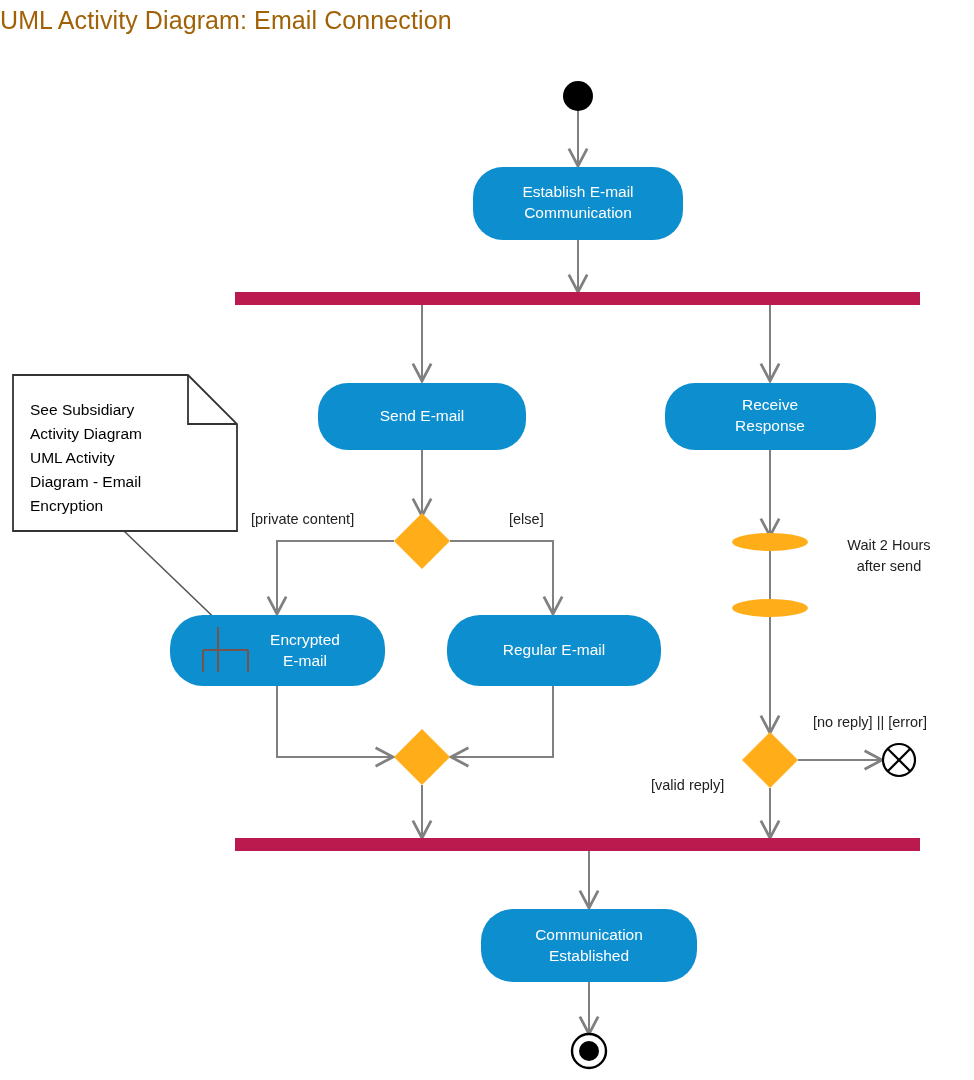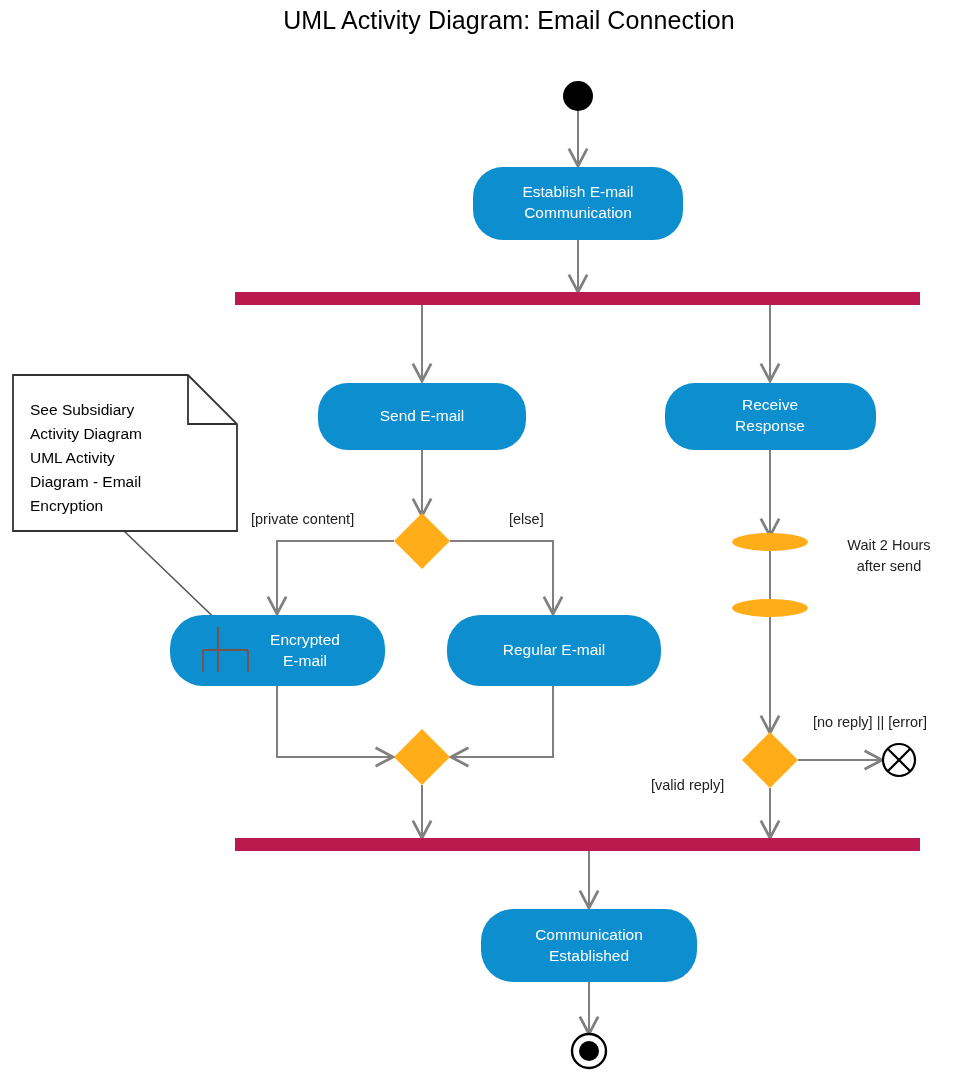--- a/index.html
+++ b/index.html
@@ -5,23 +5,22 @@
   * { margin:0; padding:0; box-sizing:border-box; }
   html, body {
     width:974px; height:1080px;
     background:#ffffff;
     font-family:"Liberation Sans", sans-serif;
     overflow:hidden;
   }
   #stage { position:relative; width:974px; height:1080px; }
   #diagram-title {
     position:absolute; left:0; top:6px; width:974px;
-    text-align:center; font-size:25px; color:#000000;
+    font-size:25px; color:#a16207;
     letter-spacing:0.1px;
-    padding-left:44px;
   }
   svg#canvas { position:absolute; left:0; top:0; }
   .node-label {
     fill:#ffffff; font-family:"Liberation Sans", sans-serif;
     font-size:15.5px; text-anchor:middle; dominant-baseline:middle;
   }
   .guard-label {
     fill:#222222; font-family:"Liberation Sans", sans-serif;
     font-size:14.5px;
   }

